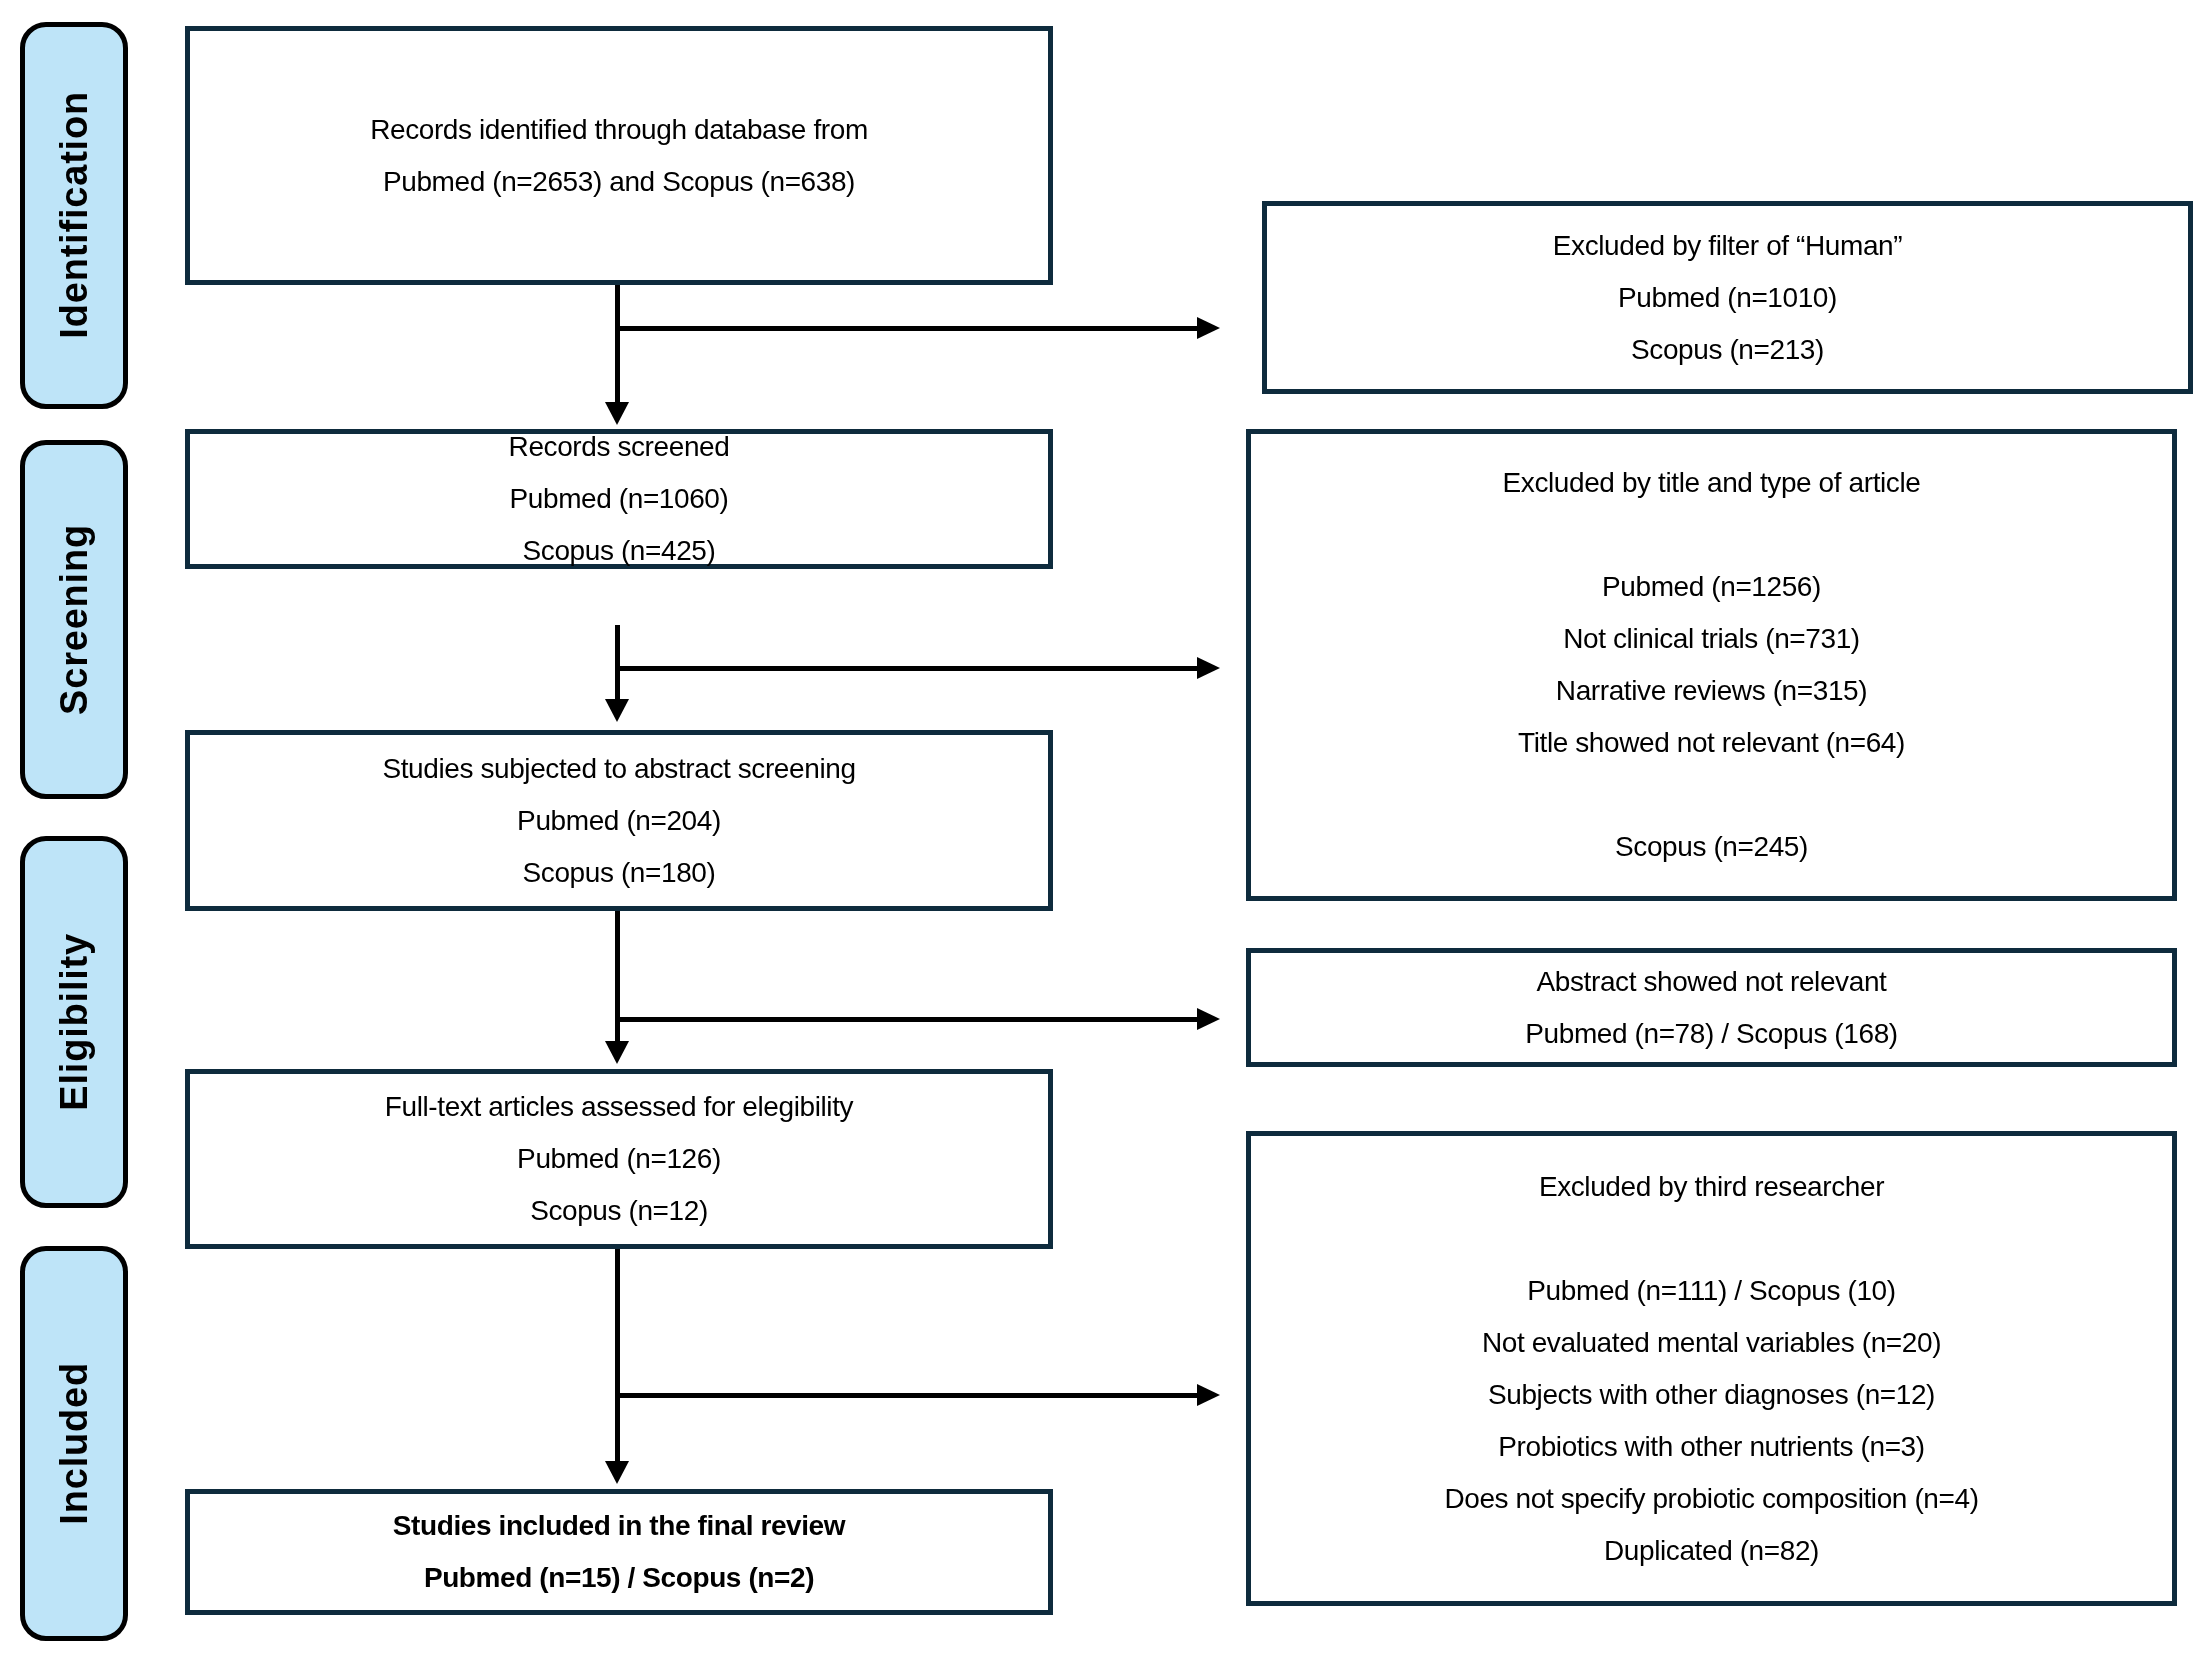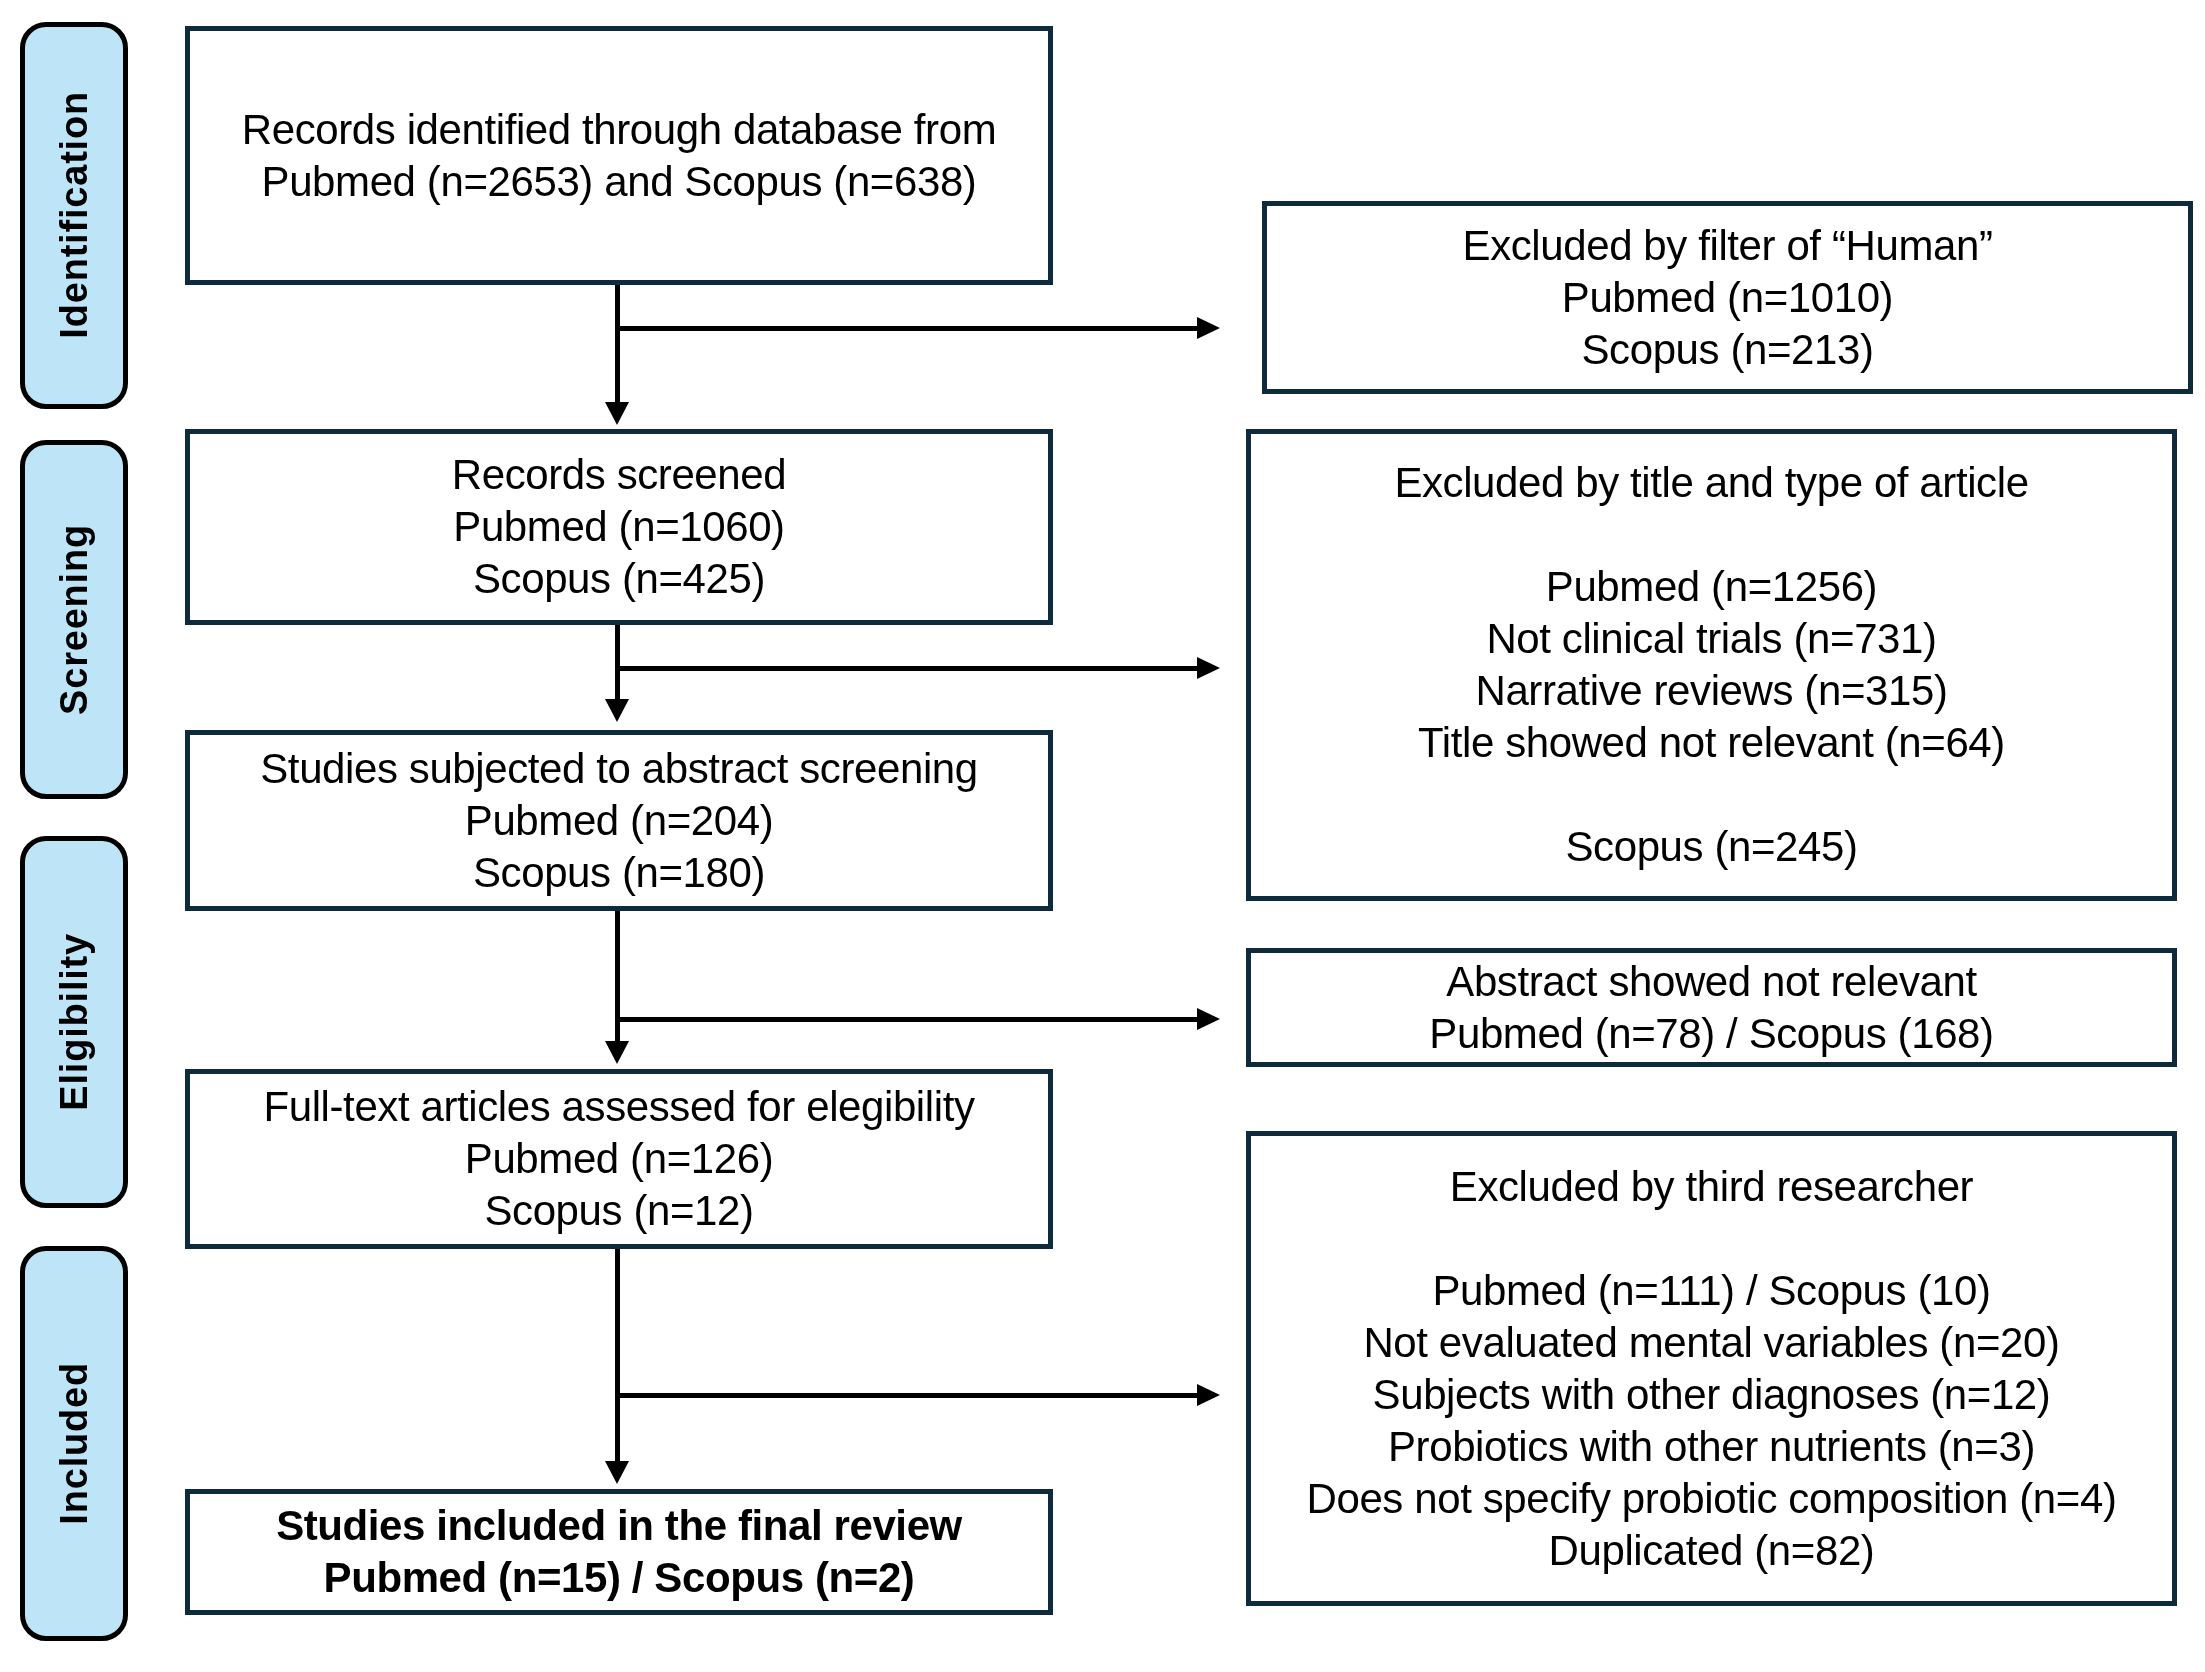--- a/index.html
+++ b/index.html
@@ -29,21 +29,21 @@
     white-space:nowrap;
   }
   
   .bx{
     position:absolute;
     box-sizing:border-box;
     background:#ffffff;
     border:5.4px solid #0e2b3d;
     display:flex;flex-direction:column;justify-content:center;
     text-align:center;
-    font-size:42px;
+    font-size:28px;
     letter-spacing:-0.4px;
   }
   .bx .line{
     display:block;
     line-height:52px;
     min-height:52px;
     width:100%;
     white-space:nowrap;
   }
   .main-col{left:185px;width:868px;}
@@ -80,21 +80,21 @@
   </div>
   <div class="stage" style="top:1246px;height:395px;">
     <span class="vlabel">Included</span>
   </div>
 
   <div class="bx main-col" style="top:26px;height:259px;">
     <span class="line">Records identified through database from</span>
     <span class="line">Pubmed (n=2653) and Scopus (n=638)</span>
   </div>
 
-  <div class="bx main-col" style="top:429px;height:196px;">
+  <div class="bx main-col" style="top:429px;height:140px;">
     <span class="line">Records screened</span>
     <span class="line">Pubmed (n=1060)</span>
     <span class="line">Scopus (n=425)</span>
   </div>
 
   <div class="bx main-col" style="top:730px;height:181px;">
     <span class="line">Studies subjected to abstract screening</span>
     <span class="line">Pubmed (n=204)</span>
     <span class="line">Scopus (n=180)</span>
   </div>

